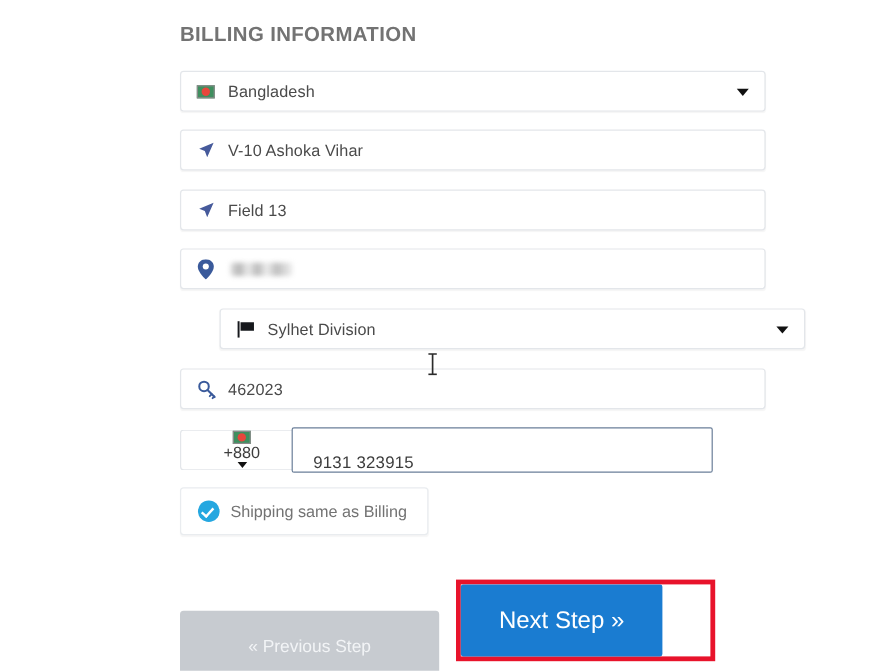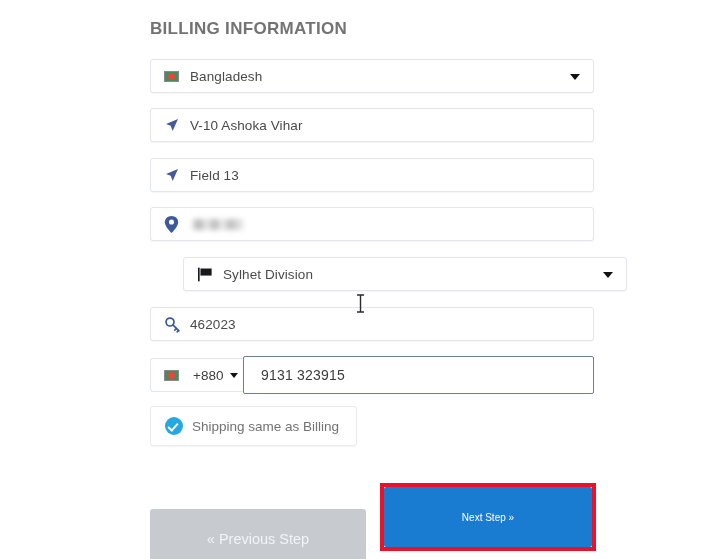--- a/index.html
+++ b/index.html
@@ -28,21 +28,21 @@
     font-weight: bold;
     letter-spacing: 0.3px;
     color: #737373;
     margin: 18px 0 0 0;
     line-height: 22px;
   }
 
   .field {
     position: absolute;
     left: 0;
-    width: 444px;
+    width: 488px;
     height: 34px;
     box-sizing: border-box;
     background: #fff;
     border: 1px solid #e3e6ea;
     border-radius: 3px;
     box-shadow: 0 1px 1px rgba(0,0,0,0.045);
     display: flex;
     align-items: center;
   }
 
@@ -126,20 +126,21 @@
     left: 0; top: 2px;
     width: 95px;
     height: 34px;
     box-sizing: border-box;
     background: #fff;
     border: 1px solid #e3e6ea;
     border-right: none;
     border-radius: 3px 0 0 3px;
     display: flex;
     align-items: center;
+    flex-direction: column;
   }
   #phone-prefix .code {
     font-size: 13.5px;
     color: #3d3d3d;
     margin-left: 7px;
   }
   #phone-prefix .mini-caret {
     width: 0; height: 0;
     border-left: 4.5px solid transparent;
     border-right: 4.5px solid transparent;
@@ -149,21 +150,21 @@
   #phone-input {
     position: absolute;
     left: 93px; top: 0;
     width: 351px;
     height: 38px;
     box-sizing: border-box;
     background: #fff;
     border: 1.6px solid #6b7f99;
     border-radius: 2px;
     display: flex;
-    align-items: center;
+    align-items: flex-end;
   }
   #phone-input .pv {
     font-size: 14px;
     color: #3d3d3d;
     margin-left: 17px;
     letter-spacing: 0.2px;
   }
 
   
   #ship-box {
@@ -224,27 +225,27 @@
     top: 483px;
     width: 216px;
     height: 68px;
     box-sizing: border-box;
     border: 4px solid #e8132b;
     padding: 0;
   }
   #btn-next {
     position: absolute;
     left: 0; top: 0;
-    width: 208px;
+    width: 168px;
     height: 60px;
     background: #1a7cd1;
     border: none;
     border-radius: 2px;
     color: #ffffff;
-    font-size: 10px;
+    font-size: 20px;
     font-family: "Liberation Sans", sans-serif;
     cursor: pointer;
   }
 
   
   #text-cursor {
     position: absolute;
     left: 356px;
     top: 294px;
     width: 9px;

